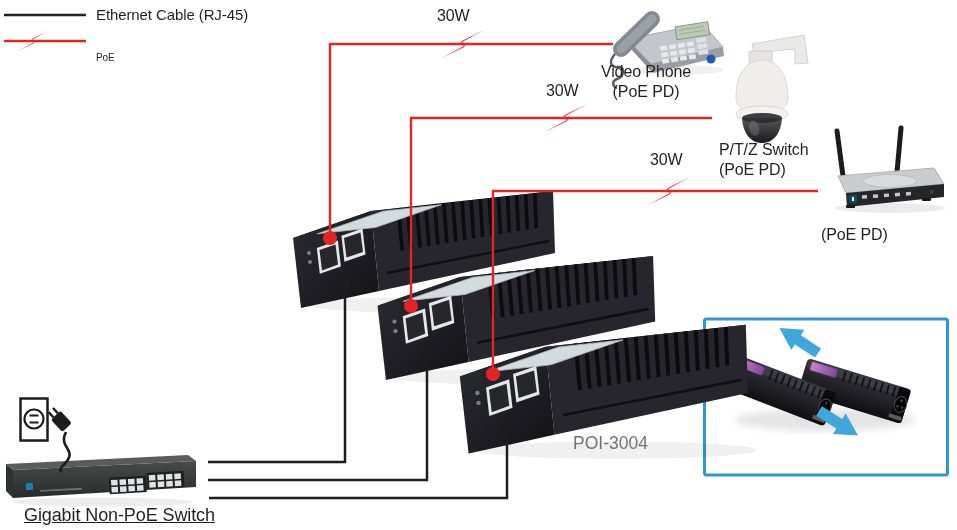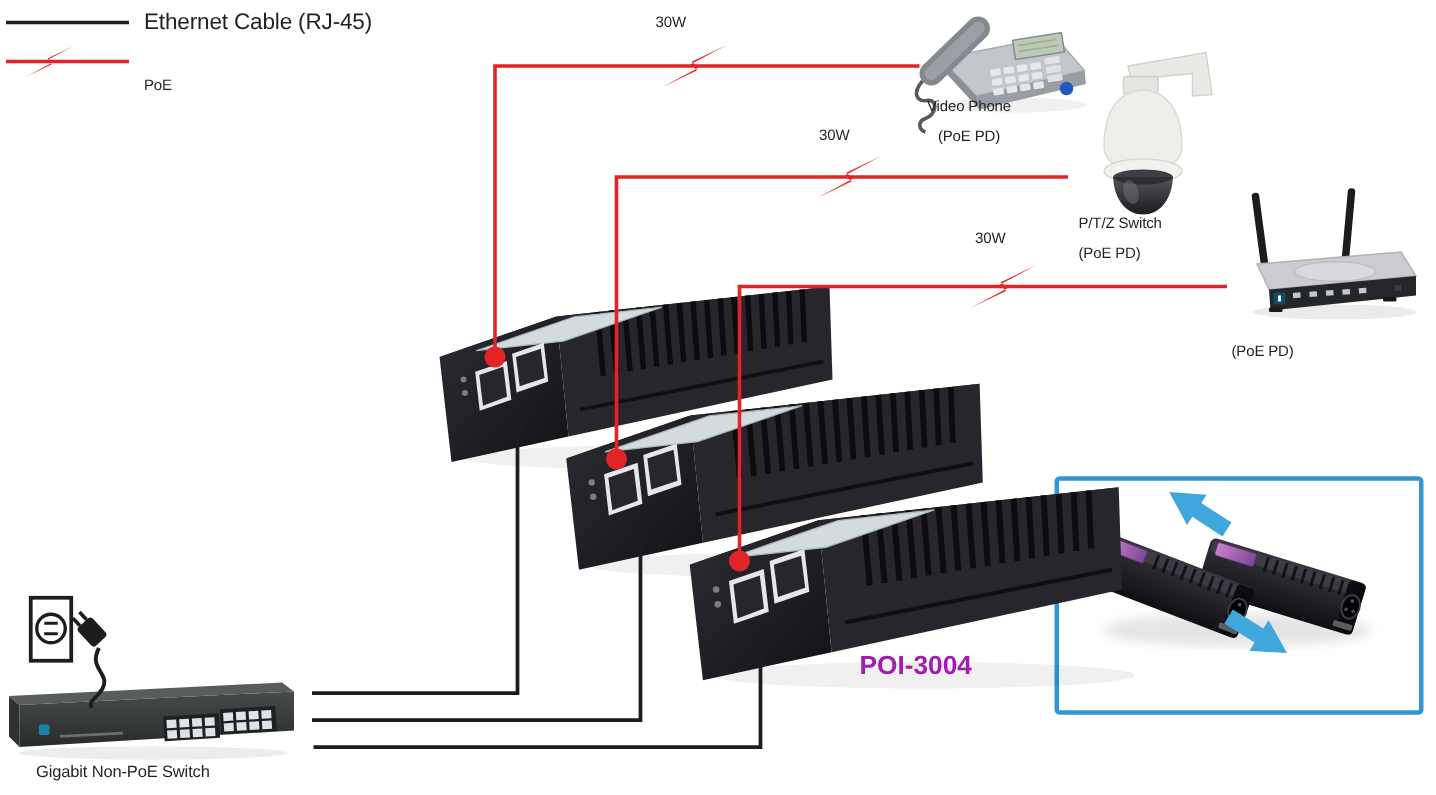--- a/index.html
+++ b/index.html
@@ -1,22 +1,22 @@
 <!DOCTYPE html>
 <html><head>
 <meta charset="utf-8">
 <style>
   html,body{margin:0;padding:0;background:#ffffff;}
   #canvas{position:relative;width:957px;height:530px;background:#ffffff;overflow:hidden;
           font-family:"Liberation Sans", sans-serif;color:#231f20;}
   #gfx{position:absolute;left:0;top:0;}
-  .lbl{position:absolute;font-size:10px;line-height:19.5px;color:#231f20;white-space:nowrap;letter-spacing:-0.1px;}
+  .lbl{position:absolute;font-size:16px;line-height:19.5px;color:#231f20;white-space:nowrap;letter-spacing:-0.1px;}
   .ctr{text-align:center;}
-  .bold{font-weight:bold;font-size:17.5px;color:#a21caf;letter-spacing:0;}
-  .big{font-size:11px;}
+  .bold{font-weight:normal;font-size:17.5px;color:#737373;letter-spacing:0;}
+  .big{font-size:18px;text-decoration:underline;}
   .cap{font-size:16.5px;color:#1e1e20;}
 </style>
 </head>
 <body>
 
 <div id="canvas">
 
 <svg id="gfx" width="957" height="530" viewBox="0 0 957 530">
   <defs>
     <linearGradient id="injFront" x1="0" y1="0" x2="1" y2="1">

